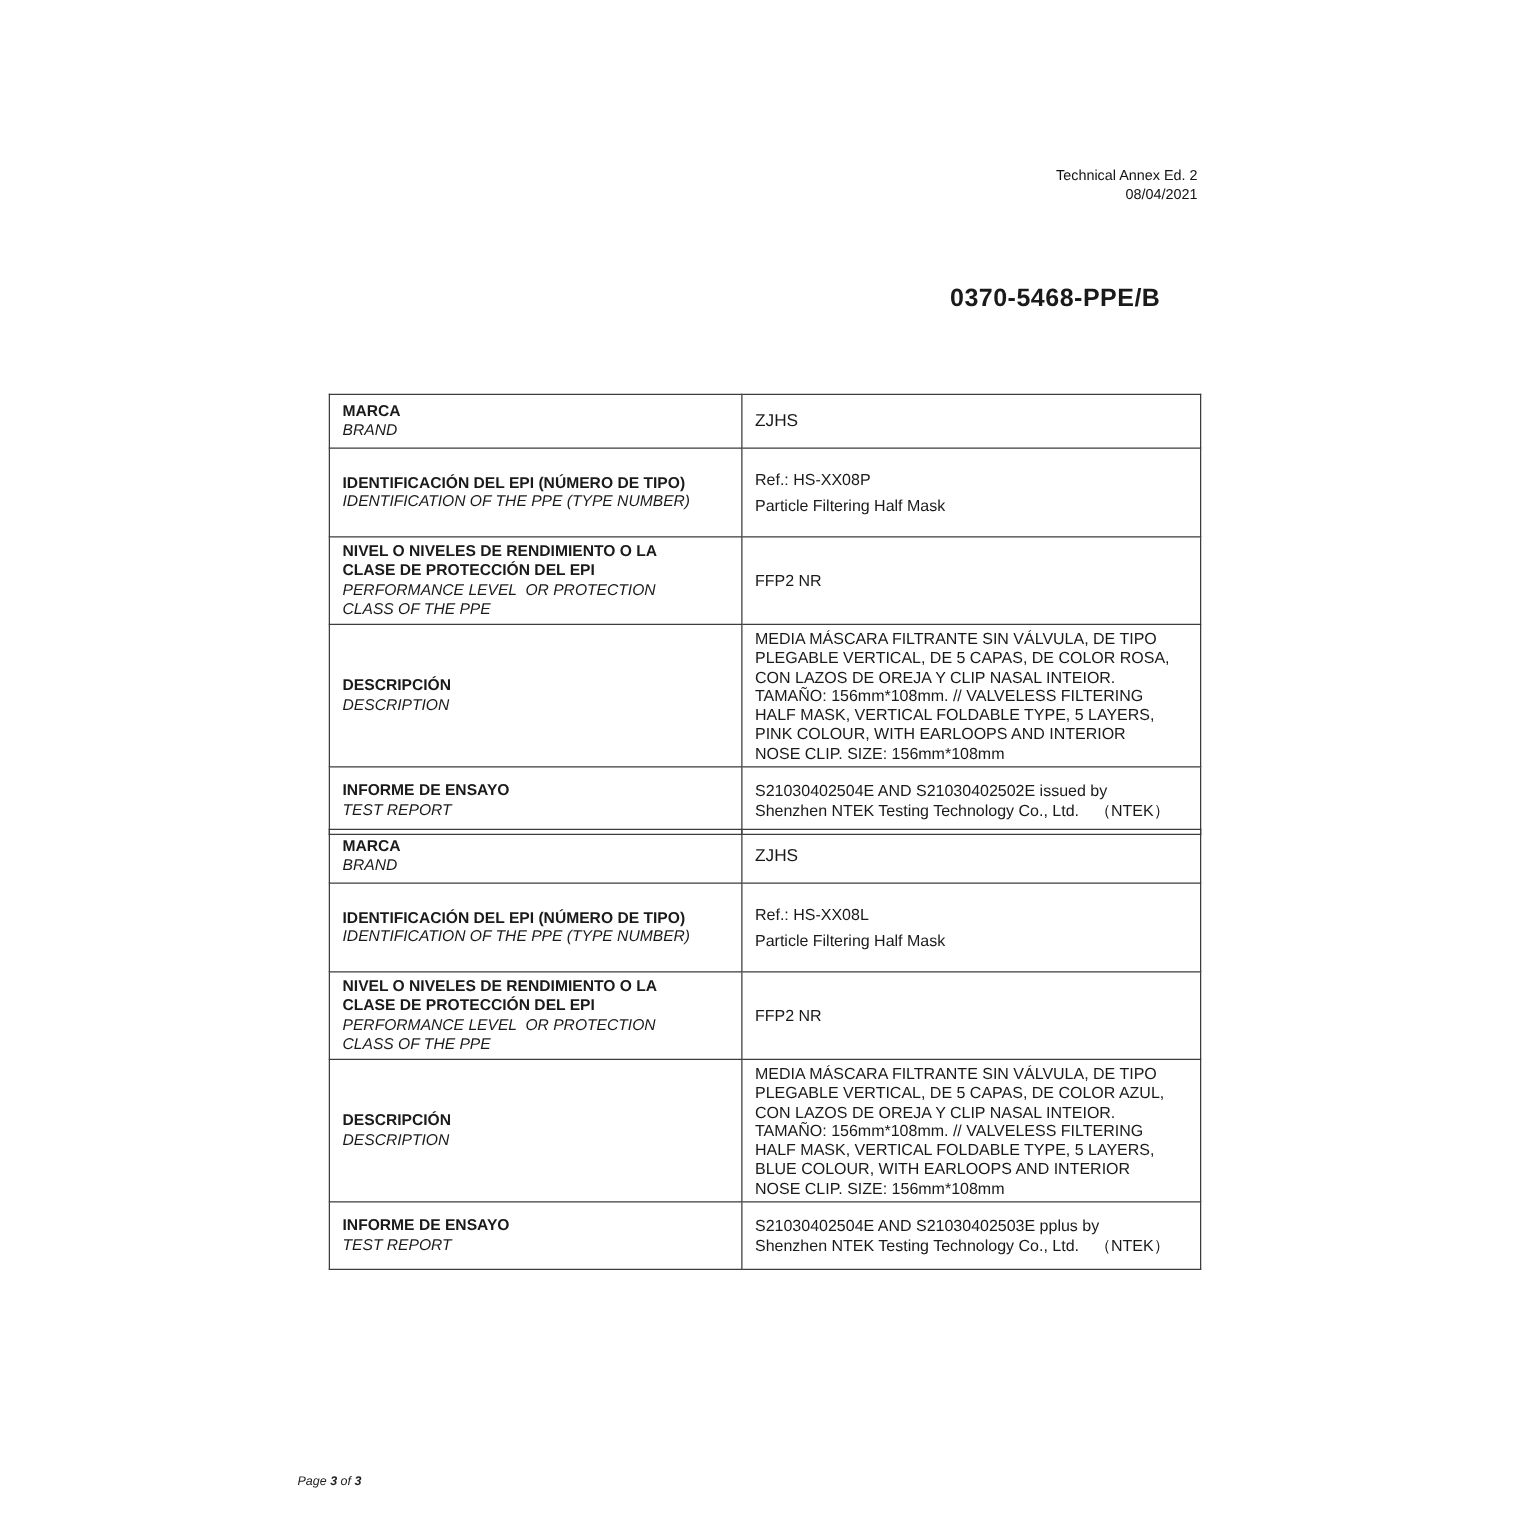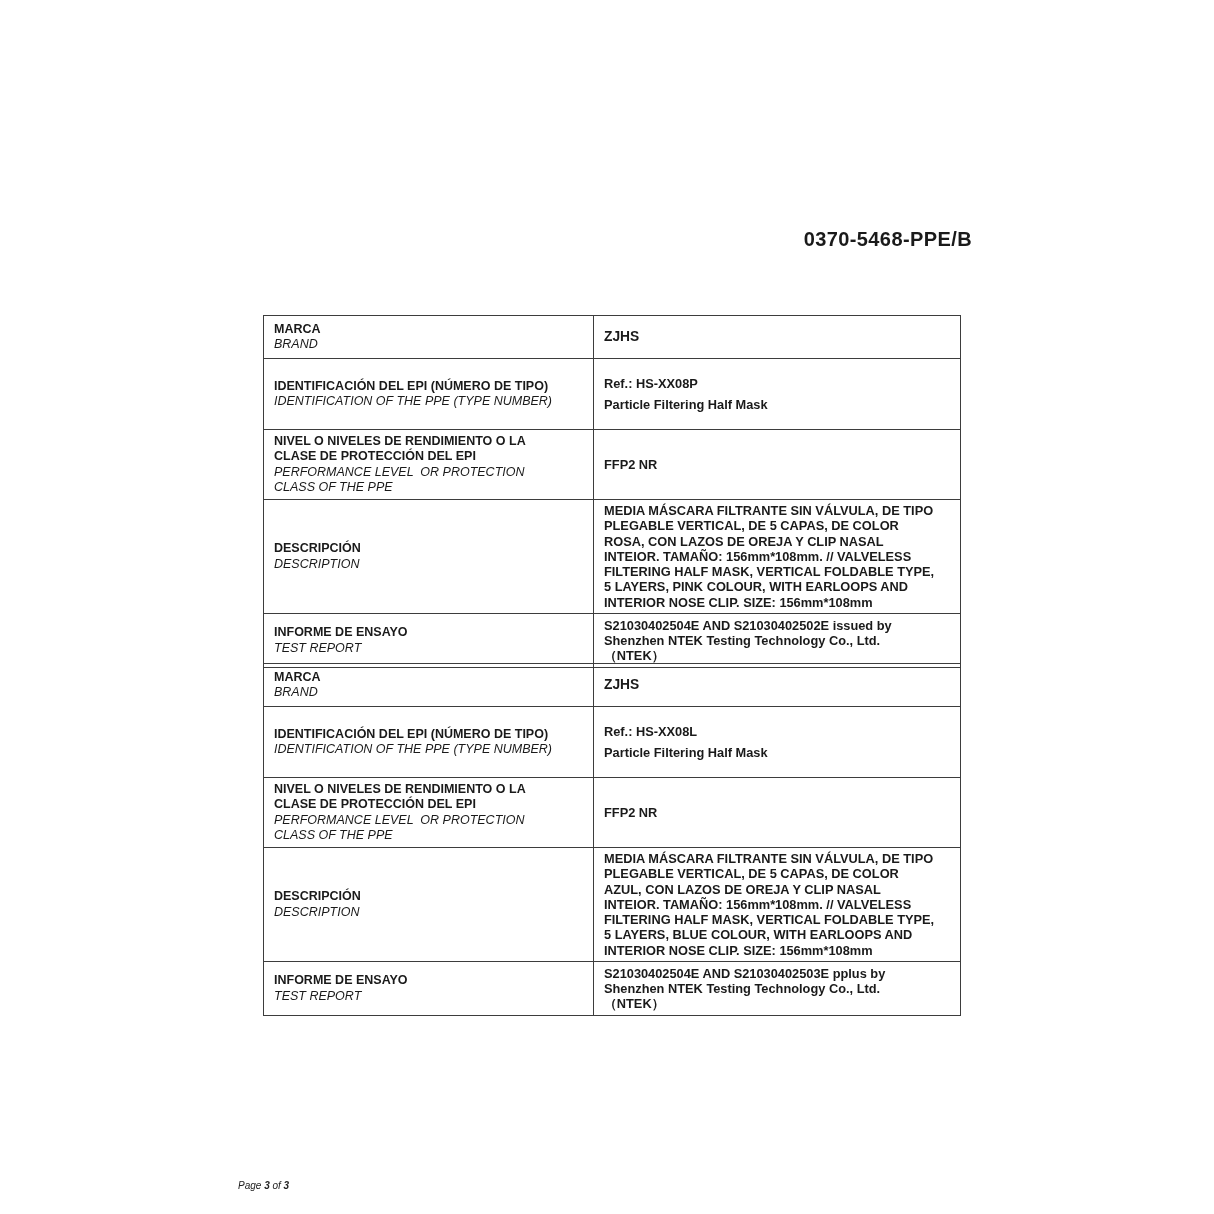--- a/index.html
+++ b/index.html
@@ -19,53 +19,57 @@
   #logo .lg-rest{color:#8a7e77;}
   #logo .lg-badge{display:inline-block;vertical-align:top;margin:3px 0 0 3px;}
 
   #annex-meta{position:absolute;left:700px;top:134px;width:258px;text-align:right;
     font-size:11.5px;line-height:14.5px;color:#111;}
 
   
   #title-block{position:absolute;left:440px;top:183px;width:260px;text-align:center;}
   #title-es{font-size:20px;font-weight:bold;letter-spacing:.3px;}
   #title-en{font-size:15px;font-style:italic;letter-spacing:.4px;margin-top:3px;}
-  #ref-code{position:absolute;left:760px;top:228px;width:212px;text-align:right;
+  #ref-code{position:absolute;left:760px;top:228px;width:212px;text-align:left;
     font-size:20px;font-weight:bold;letter-spacing:.4px;}
 
   
   table.annex{position:absolute;left:263px;width:697px;border-collapse:collapse;
     table-layout:fixed;}
   #table1{top:315px;}
   #table2{top:663px;}
   table.annex td{border:1px solid #3d3d3d;vertical-align:middle;padding:3px 10px;}
   tr.h-marca{height:43px;}
   tr.h-ident{height:71px;}
   tr.h-nivel{height:70px;}
   tr.h-desc{height:98px;}
   tr.h-report{height:54px;}
 
   .lbl-es{font-weight:bold;font-size:12.5px;line-height:15.5px;max-width:290px;}
   .lbl-en{font-style:italic;font-size:12.5px;line-height:15.5px;max-width:280px;
     white-space:pre-wrap;}
-  .vline{font-size:12.8px;line-height:15.3px;max-width:334px;white-space:pre-wrap;font-weight:bold;}
+  .vline{font-size:12.8px;line-height:15.3px;max-width:334px;white-space:pre-wrap;}
   .vline2{margin-top:6px;}
   .v-brand{font-size:13.8px;}
 
   
   #footer{position:absolute;left:238px;top:1180px;font-size:10px;color:#222;font-style:italic;}
   #footer b{font-weight:bold;}
 </style>
 </head>
 <body>
 
 <div id="page">
 
 
 
+  <div id="annex-meta">
+    <div>Technical Annex Ed. 2</div>
+    <div>08/04/2021</div>
+  </div>
 
   <div id="ref-code">0370-5468-PPE/B</div>
 
   <table class="annex" id="table1">
     <colgroup>
         <col style="width:330px">
         <col style="width:367px">
       </colgroup>
     <tbody>
         <tr class="h-marca">

